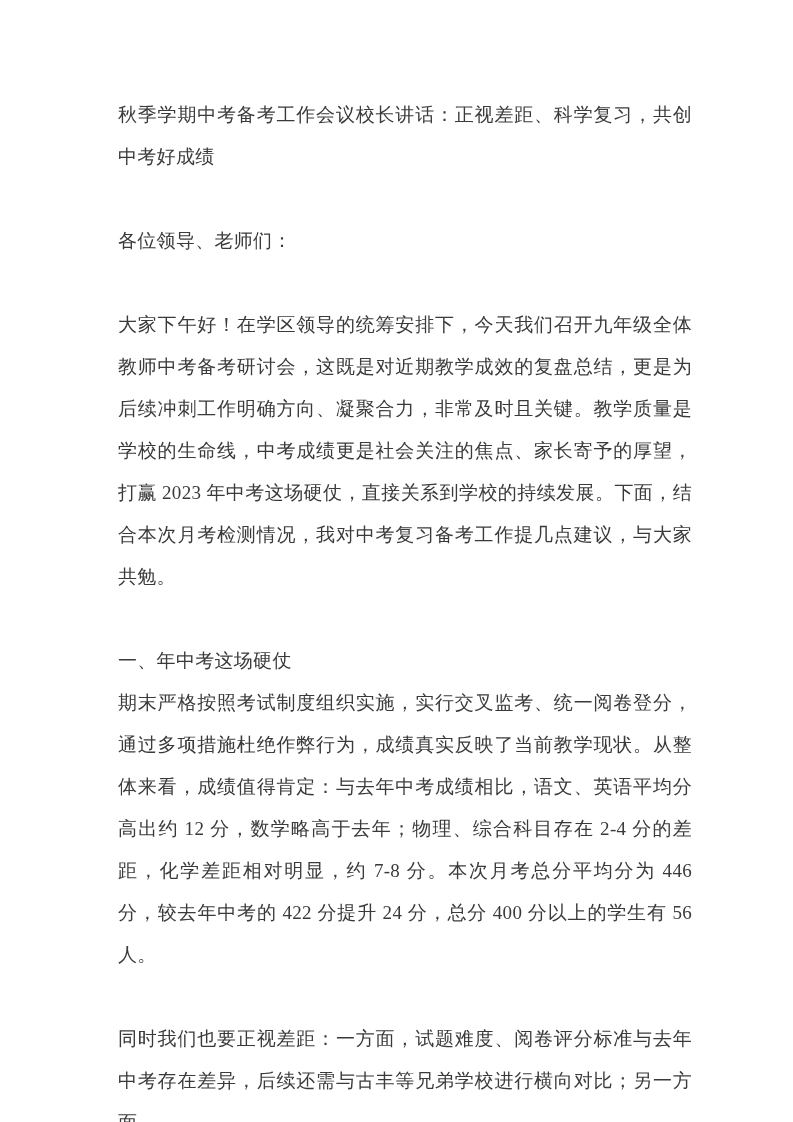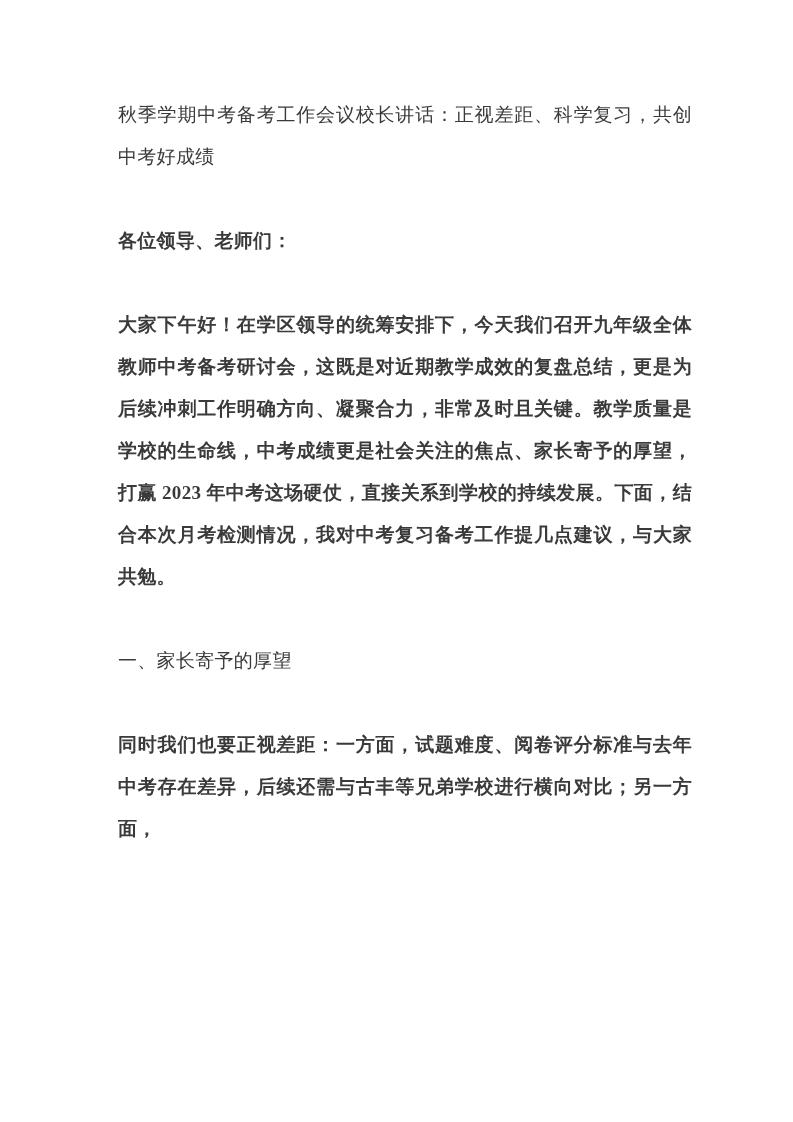--- a/index.html
+++ b/index.html
@@ -18,21 +18,20 @@
     color: #3a3a3a;
     overflow: hidden;
   }
   .doc-para {
     margin: 0;
     font-size: 19px;
     line-height: 42px;
     text-align: justify;
     letter-spacing: 0.3px;
     word-break: break-all;
-    font-weight: bold;
   }
   .doc-title {
     margin: 0;
     font-size: 19px;
     line-height: 42px;
     font-weight: normal;
     text-align: justify;
     letter-spacing: 0.3px;
     word-break: break-all;
   }
@@ -57,20 +56,21 @@
   <div class="blank-line"></div>
 
   <p class="doc-para">各位领导、老师们：</p>
 
   <div class="blank-line"></div>
 
   <p class="doc-para">大家下午好！在学区领导的统筹安排下，今天我们召开九年级全体教师中考备考研讨会，这既是对近期教学成效的复盘总结，更是为后续冲刺工作明确方向、凝聚合力，非常及时且关键。教学质量是学校的生命线，中考成绩更是社会关注的焦点、家长寄予的厚望，打赢 2023 年中考这场硬仗，直接关系到学校的持续发展。下面，结合本次月考检测情况，我对中考复习备考工作提几点建议，与大家共勉。</p>
 
   <div class="blank-line"></div>
 
-  <h2 class="doc-heading">一、家长寄予的厚望</h2>
+  <h2 class="doc-heading">一、年中考这场硬仗</h2>
 
+  <p class="doc-para">期末严格按照考试制度组织实施，实行交叉监考、统一阅卷登分，通过多项措施杜绝作弊行为，成绩真实反映了当前教学现状。从整体来看，成绩值得肯定：与去年中考成绩相比，语文、英语平均分高出约 12 分，数学略高于去年；物理、综合科目存在 2-4 分的差距，化学差距相对明显，约 7-8 分。本次月考总分平均分为 446 分，较去年中考的 422 分提升 24 分，总分 400 分以上的学生有 56 人。</p>
 
   <div class="blank-line"></div>
 
   <p class="doc-para">同时我们也要正视差距：一方面，试题难度、阅卷评分标准与去年中考存在差异，后续还需与古丰等兄弟学校进行横向对比；另一方面，</p>
 
 </div>
 
 </body></html>

